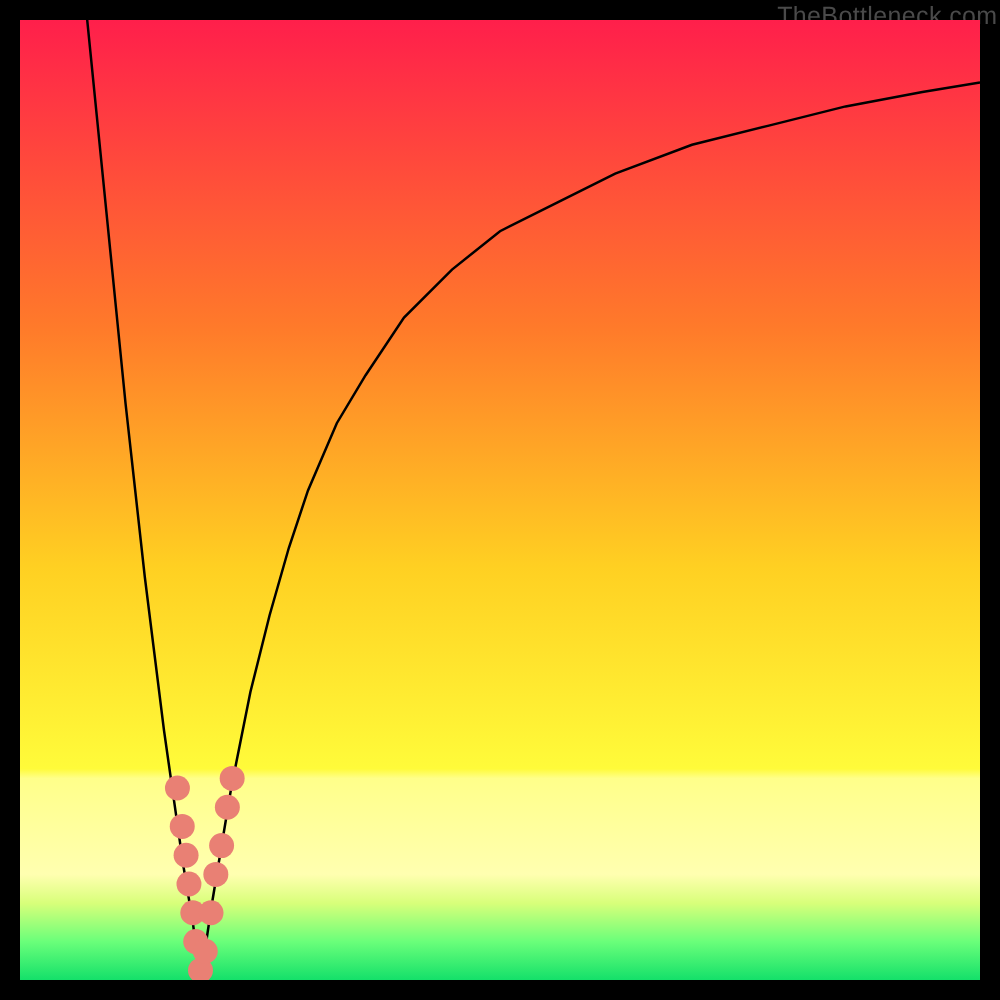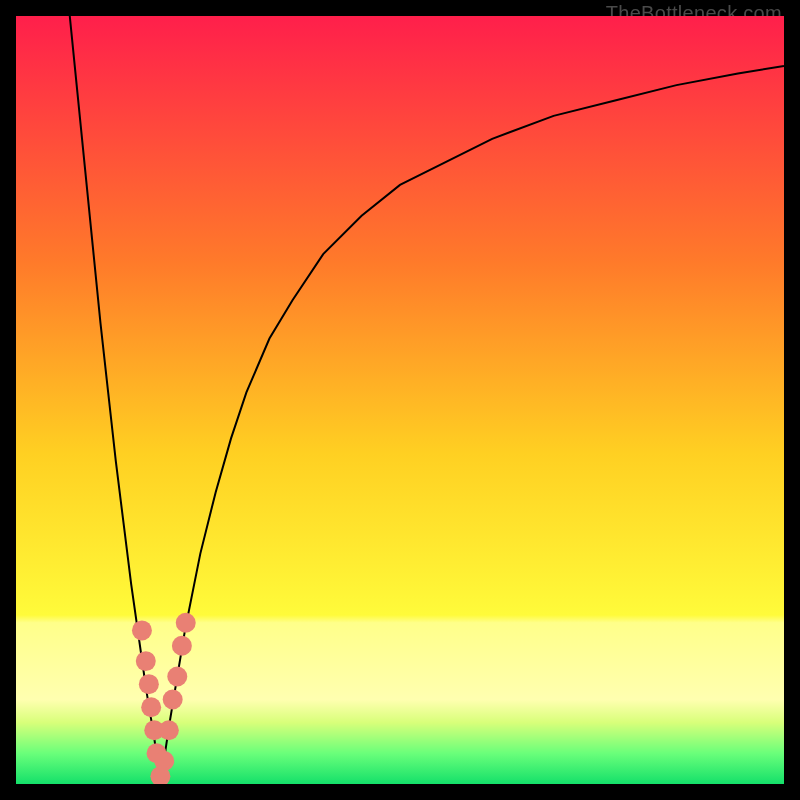--- a/index.html
+++ b/index.html
@@ -22,21 +22,21 @@
   .plot-area {
     position: absolute;
     left: 0;
     top: 0;
     width: 768px;
     height: 768px;
   }
   .attribution {
     position: absolute;
     top: 2px;
-    right: 18px;
+    right: 2px;
     color: #4a4a4a;
     font-size: 20px;
     font-weight: 500;
     letter-spacing: 0.3px;
     text-align: center;
   }
 </style>
 </head>
 <body>
 

